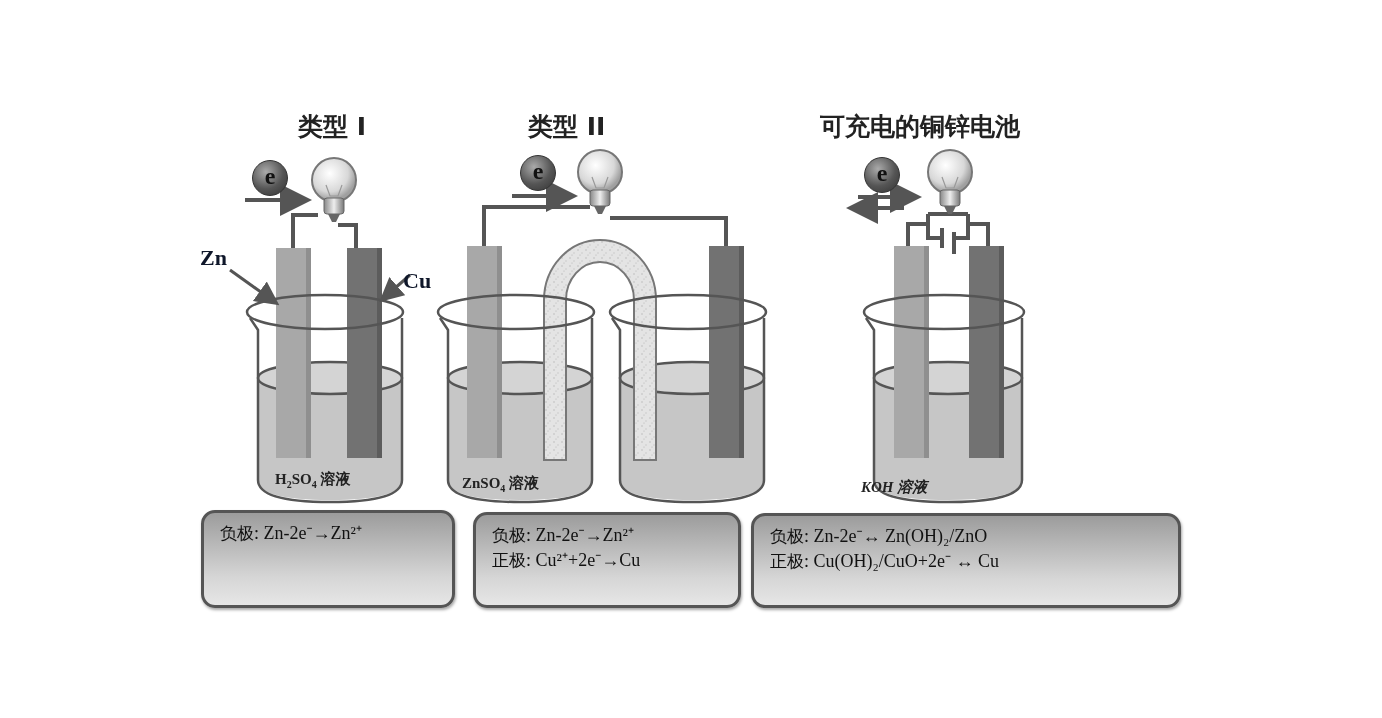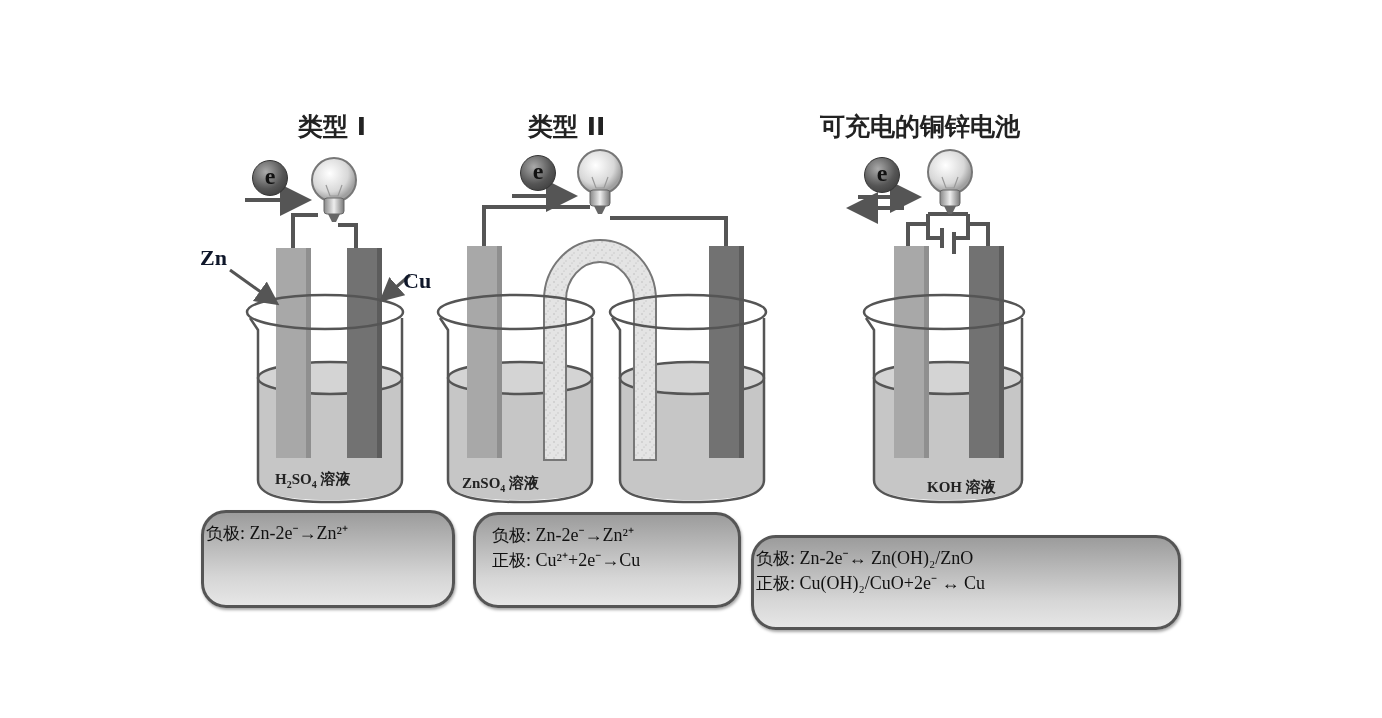--- a/index.html
+++ b/index.html
@@ -6,25 +6,25 @@
   body { width: 1382px; height: 718px; position: relative; overflow: hidden;
          font-family: "DejaVu Serif", "Liberation Serif", serif; }
   #stage { position: absolute; left: 0; top: 0; width: 1140px; height: 718px; }
   .title { position: absolute; font-family: "DejaVu Sans", sans-serif; font-weight: bold;
            font-size: 25px; color: #222; white-space: nowrap; }
   .label { position: absolute; font-family: "Liberation Serif", serif; font-weight: bold;
            font-size: 22px; color: #0f172a; }
   .sol { position: absolute; font-family: "Liberation Serif", serif; font-weight: bold;
          font-size: 15px; color: #222; white-space: nowrap; }
   .sol sub { font-size: 10px; }
-  .eqbox { position: absolute; border: 3px solid #555; border-radius: 25px;
+  .eqbox { position: absolute; border: 3px solid #555; border-radius: 14px;
            background: linear-gradient(#9c9c9c, #d6d6d6 70%, #e6e6e6);
            box-shadow: 1px 2px 3px rgba(0,0,0,0.35);
            font-family: "Liberation Serif", serif; font-size: 18px; color: #111;
-           padding: 8px 2px; box-sizing: border-box; line-height: 25px; }
+           padding: 8px 16px; box-sizing: border-box; line-height: 25px; }
   .eqbox .ln { white-space: nowrap; }
   .cn { font-family: "DejaVu Sans", sans-serif; font-size: 17px; }
   .eball { position: absolute; width: 34px; height: 34px; border-radius: 50%;
            background: radial-gradient(circle at 38% 32%, #aaa, #555 55%, #333);
            border: 1px solid #333; color: #111; font-weight: bold; font-size: 24px;
            text-align: center; line-height: 30px; font-family: "Liberation Serif", serif; }
 </style>
 </head>
 <body>
 
@@ -154,29 +154,29 @@
   
   <div class="sol" style="left:275px;top:470px;">
     <span>H</span><sub>2</sub><span>SO</span><sub>4</sub><span> 溶液</span>
   </div>
   <div class="sol" style="left:462px;top:474px;">
     <span>ZnSO</span><sub>4</sub><span> 溶液</span>
   </div>
   <div class="sol" style="left:633px;top:474px;margin-top:44px;">
     <span>CuSO</span><sub>4</sub><span> 溶液</span>
   </div>
-  <div class="sol" style="left:927px;top:478px;">
+  <div class="sol" style="left:861px;top:478px;font-style:italic;">
     <span>KOH</span><span> 溶液</span>
   </div>
 
   
   <div class="eqbox" style="left:201px;top:510px;width:254px;height:98px;">
     <div class="ln"><span class="cn">负极</span><span>: Zn-2e⁻→Zn²⁺</span></div>
   </div>
   <div class="eqbox" style="left:473px;top:512px;width:268px;height:96px;padding-left:16px;">
     <div class="ln"><span class="cn">负极</span><span>: Zn-2e⁻→Zn²⁺</span></div>
     <div class="ln"><span class="cn">正极</span><span>: Cu²⁺+2e⁻→Cu</span></div>
   </div>
-  <div class="eqbox" style="left:751px;top:513px;width:430px;height:95px;margin-top:22px;">
+  <div class="eqbox" style="left:751px;top:513px;width:430px;height:95px;">
     <div class="ln"><span class="cn">负极</span><span>: Zn-2e⁻↔ Zn(OH)₂/ZnO</span></div>
     <div class="ln"><span class="cn">正极</span><span>: Cu(OH)₂/CuO+2e⁻ ↔ Cu</span></div>
   </div>
 </div>
 
 </body></html>

